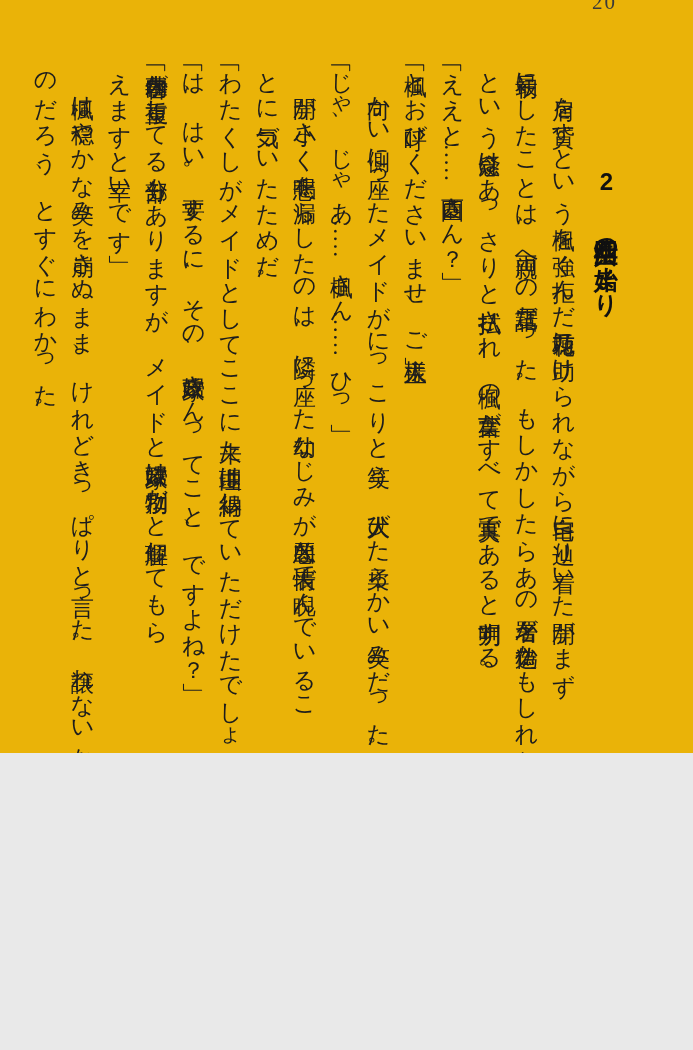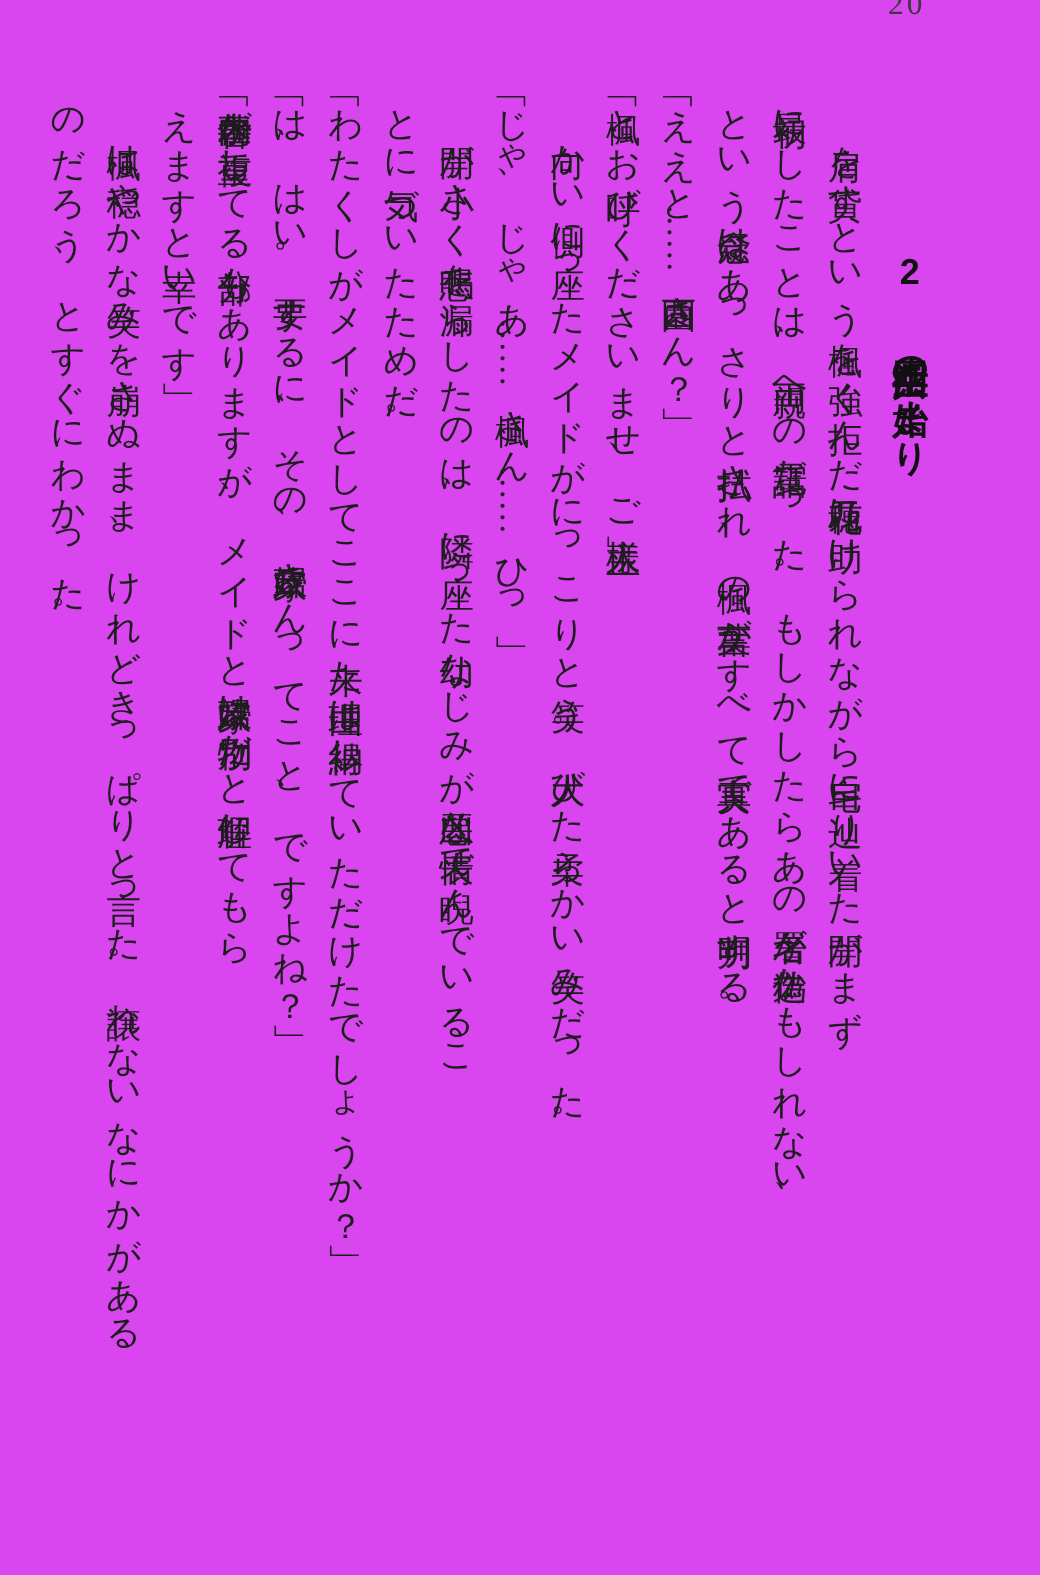--- a/index.html
+++ b/index.html
@@ -6,23 +6,23 @@
     margin: 0;
     padding: 0;
   }
   body {
     background: #e9e9e9;
     font-family: "Liberation Serif", "DejaVu Serif", serif;
   }
   .page {
     position: relative;
     width: 693px;
-    height: 1050px;
+    height: 753px;
     margin: 0 auto;
-    background: #d946ef;
+    background: #eab308;
     overflow: hidden;
   }
   .page-number {
     position: absolute;
     top: -10px;            
     left: 592px;
     font-size: 21px;
     letter-spacing: 2px;
     color: #3a3a3a;
   }

